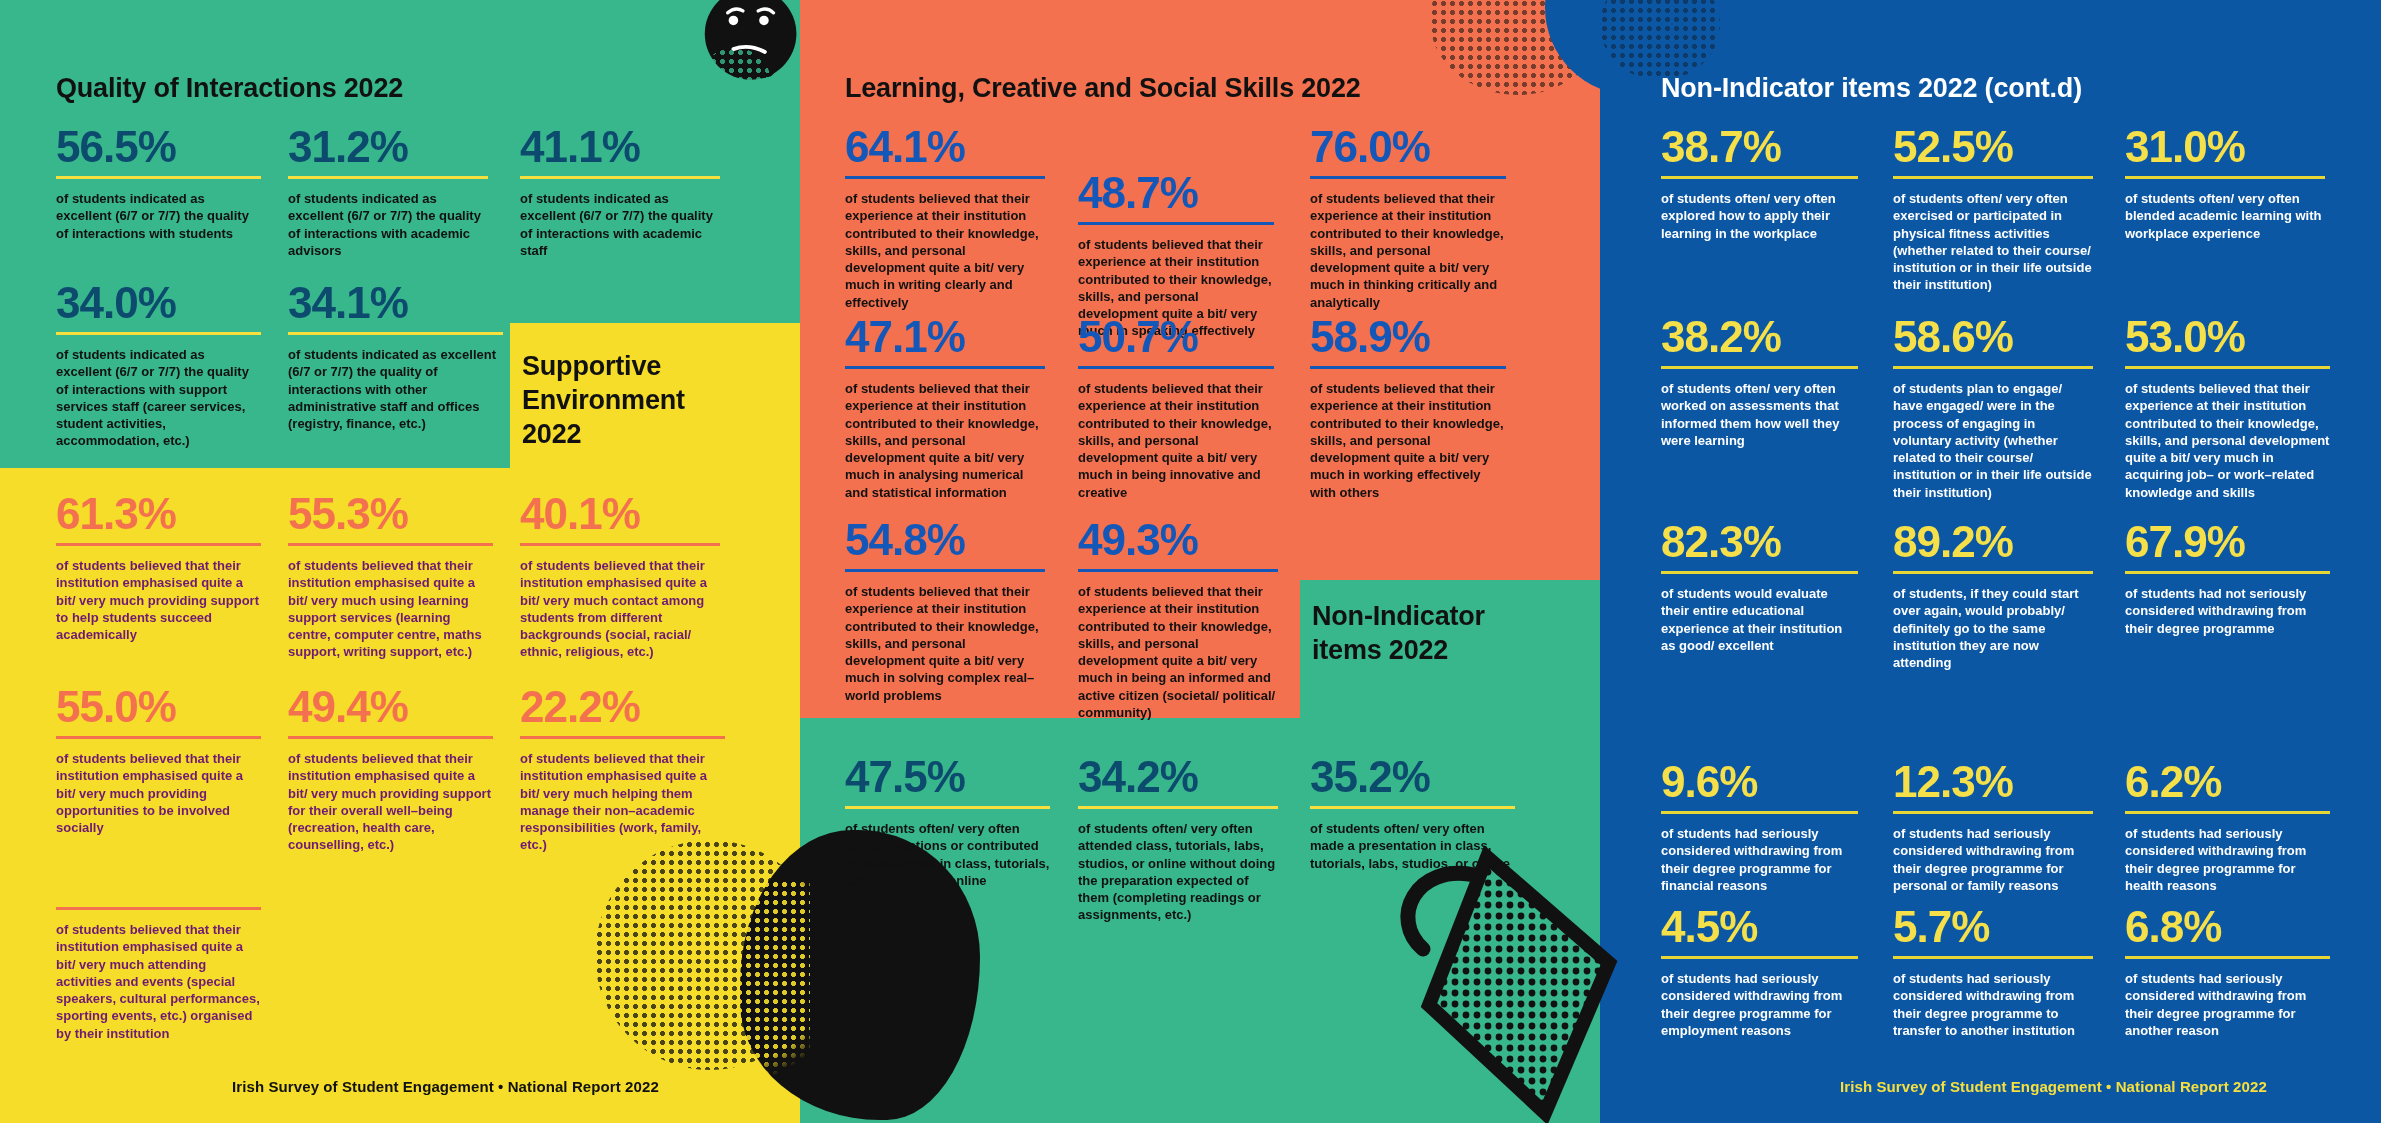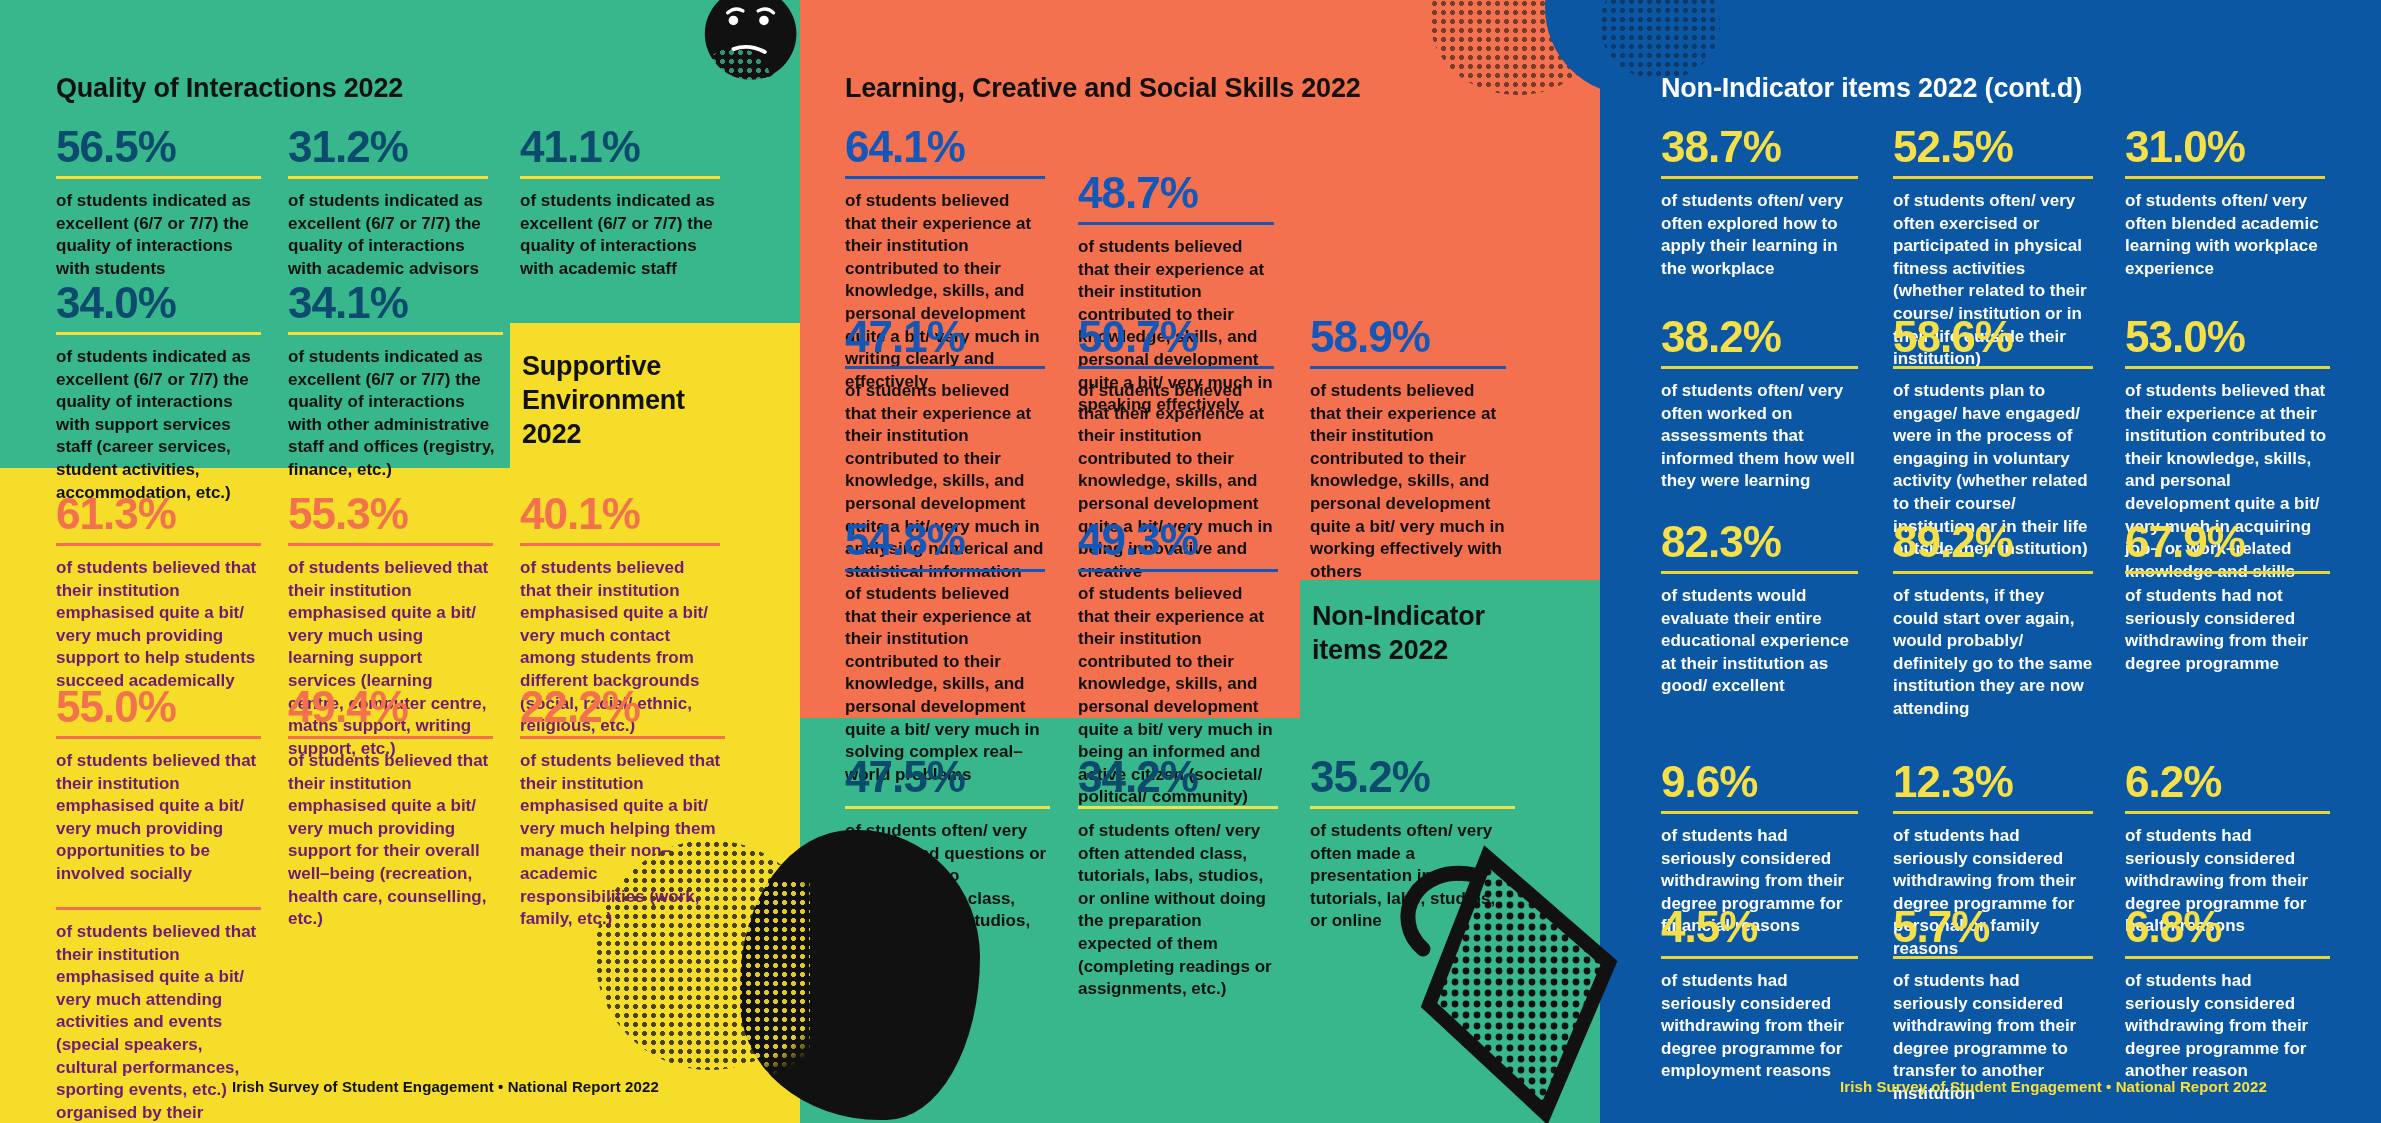--- a/index.html
+++ b/index.html
@@ -15,21 +15,21 @@
 
   
   .sec-title{font-size:27px;font-weight:bold;letter-spacing:-0.2px;line-height:1.25;}
   .t-dark{color:#111111;}
   .t-white{color:#ffffff;}
 
   
   .stat{position:absolute;}
   .stat .num{font-size:44px;font-weight:bold;line-height:1.0;letter-spacing:-1px;white-space:nowrap;}
   .stat .rule{height:3px;margin-top:7px;width:100%;}
-  .stat .desc{margin-top:11px;font-size:17px;line-height:1.33;font-weight:600;}
+  .stat .desc{margin-top:11px;font-size:13px;line-height:1.33;font-weight:600;}
 
   
   .s-yellow .num{color:#0c4a6e;}  .s-yellow .rule{background:#f7e03d;}  .s-yellow .desc{color:#111;}
   .s-orange .num{color:#f4714f;}  .s-orange .rule{background:#f4714f;}  .s-orange .desc{color:#701a75;}
   .s-blue   .num{color:#1358b8;}  .s-blue   .rule{background:#1358b8;}  .s-blue   .desc{color:#111;}
   .s-ylw-w  .num{color:#f5e04a;}  .s-ylw-w  .rule{background:#e8d635;}  .s-ylw-w  .desc{color:#ffffff;}
 
   .footer{position:absolute;font-size:15px;font-weight:bold;letter-spacing:0.1px;}
   .f-dark{color:#111;} .f-light{color:#f7e03d;}
 
@@ -178,20 +178,25 @@
   <div class="stat s-blue" style="left:845px;top:125px;width:200px;">
     <div class="num">64.1%</div>
     <div class="rule"></div>
     <div class="desc">of students believed that their experience at their institution contributed to their knowledge, skills, and personal development quite a bit/ very much in writing clearly and effectively</div>
   </div>
   <div class="stat s-blue" style="left:1078px;top:125px;width:196px;margin-top:46px;">
     <div class="num">48.7%</div>
     <div class="rule"></div>
     <div class="desc">of students believed that their experience at their institution contributed to their knowledge, skills, and personal development quite a bit/ very much in speaking effectively</div>
   </div>
+  <div class="stat s-blue" style="left:1310px;top:125px;width:196px;">
+    <div class="num">76.0%</div>
+    <div class="rule"></div>
+    <div class="desc">of students believed that their experience at their institution contributed to their knowledge, skills, and personal development quite a bit/ very much in thinking critically and analytically</div>
+  </div>
   <div class="stat s-blue" style="left:845px;top:315px;width:200px;">
     <div class="num">47.1%</div>
     <div class="rule"></div>
     <div class="desc">of students believed that their experience at their institution contributed to their knowledge, skills, and personal development quite a bit/ very much in analysing numerical and statistical information</div>
   </div>
   <div class="stat s-blue" style="left:1078px;top:315px;width:196px;">
     <div class="num">50.7%</div>
     <div class="rule"></div>
     <div class="desc">of students believed that their experience at their institution contributed to their knowledge, skills, and personal development quite a bit/ very much in being innovative and creative</div>
   </div>

